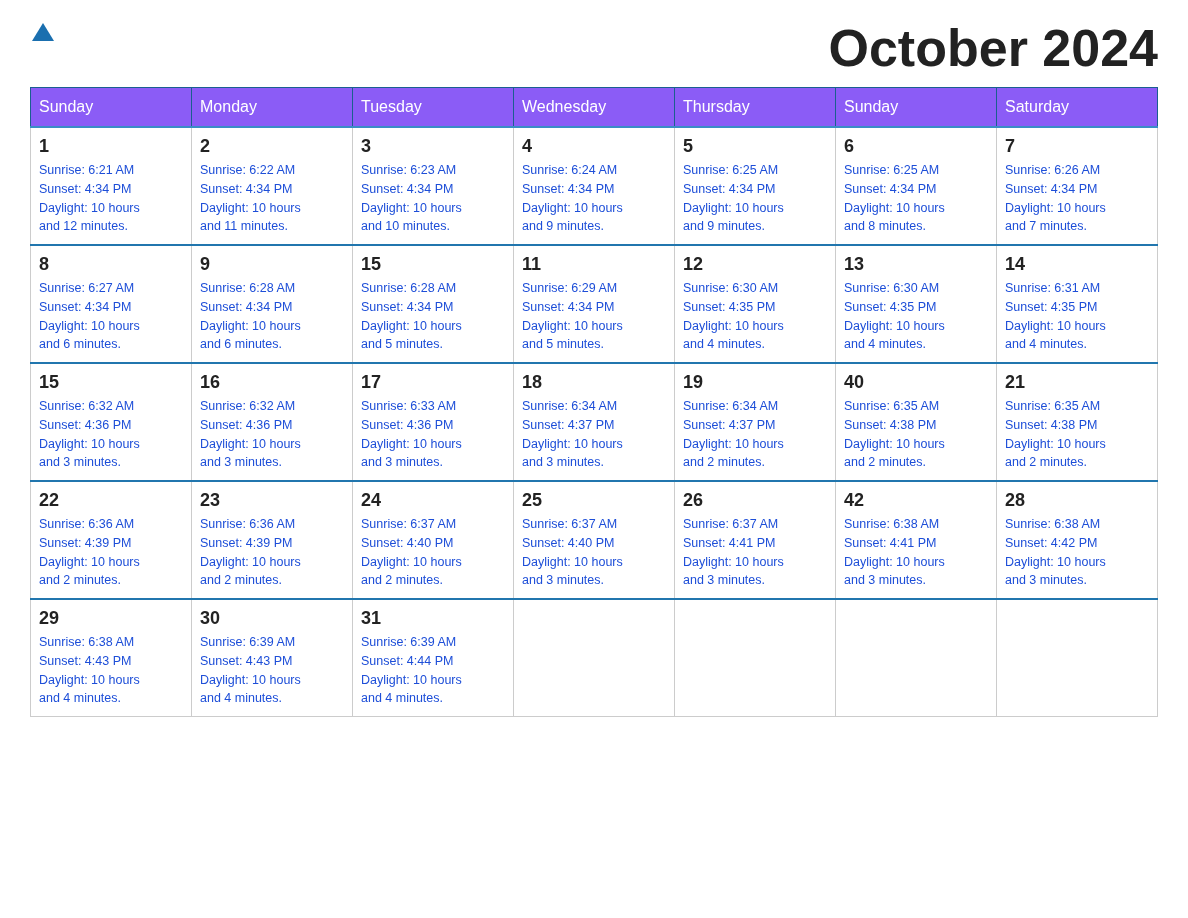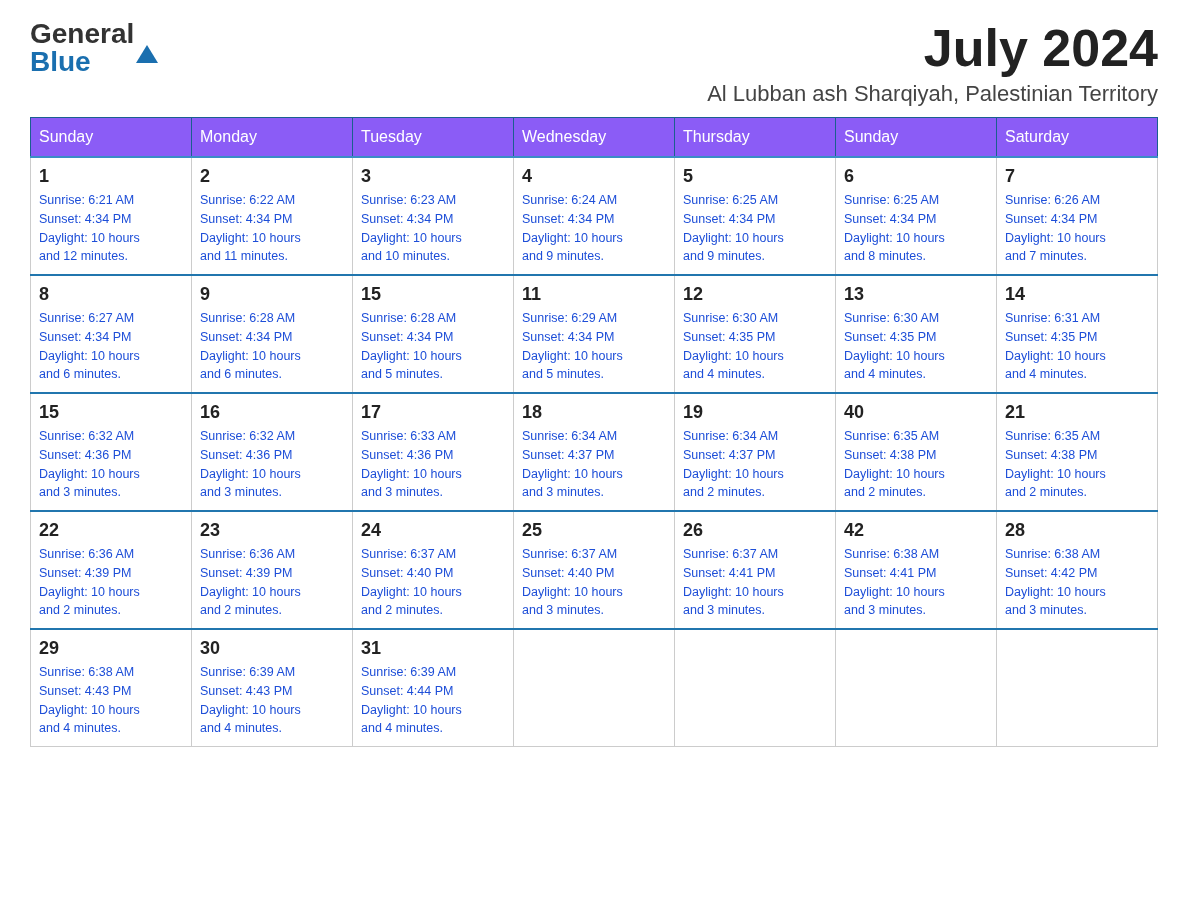--- a/index.html
+++ b/index.html
@@ -85,33 +85,28 @@
     }
     tbody tr td {
       border-top: 2px solid #3a8cc7;
     }
   </style>
 </head>
 <body>
 
 <div class="header-area">
   <div class="logo">
-    <div>
-      <span class="logo-general">General</span><br>
-      <span class="logo-blue">Blue</span>
-    </div>
     <div style="margin-left:2px; margin-bottom: 6px;">
       <svg width="22" height="22" viewBox="0 0 22 22">
         <polygon points="11,2 22,20 0,20" fill="#1a6faf"></polygon>
       </svg>
     </div>
   </div>
   <div class="title-area">
-    <div class="month-title">July 2024</div>
-    <div class="location-title">Al Lubban ash Sharqiyah, Palestinian Territory</div>
+    <div class="month-title">October 2024</div>
   </div>
 </div>
 
 <table>
   <thead>
     <tr>
     <th>Sunday</th>
         <th>Monday</th>
         <th>Tuesday</th>
         <th>Wednesday</th>

